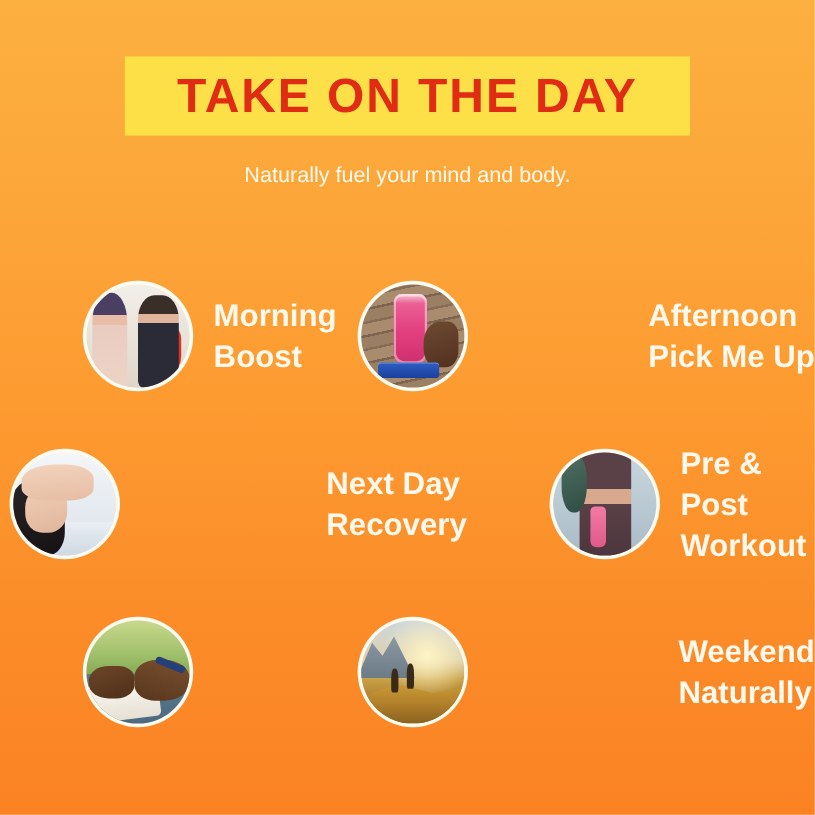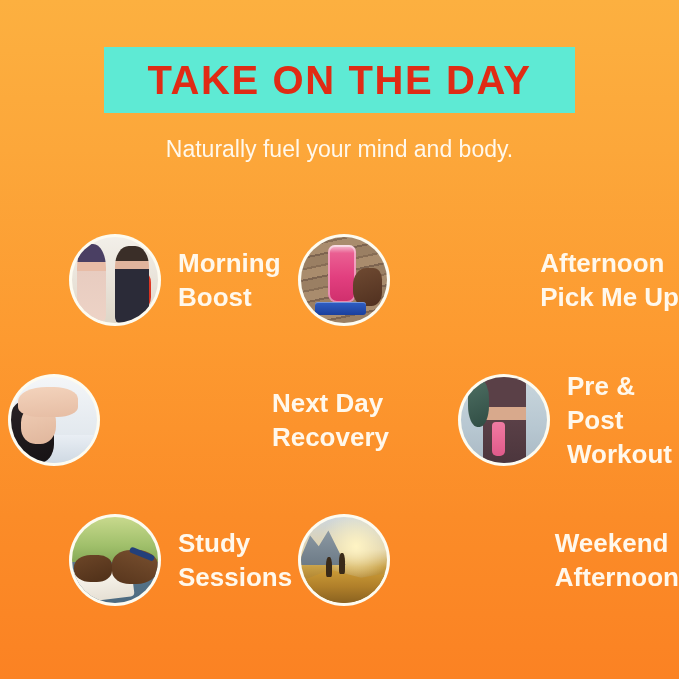--- a/index.html
+++ b/index.html
@@ -21,21 +21,21 @@
     box-sizing: border-box;
   }
 
   
   .banner {
     position: absolute;
     left: 104px;
     top: 47px;
     width: 471px;
     height: 66px;
-    background: #5eead4;
+    background: #fde047;
     display: flex;
     align-items: center;
     justify-content: center;
   }
   .banner-title {
     color: #e02b15;
     font-size: 40px;
     font-weight: bold;
     letter-spacing: 1.6px;
     line-height: 1;
@@ -44,21 +44,21 @@
   }
 
   
   .subtitle {
     position: absolute;
     left: 0;
     top: 136px;
     width: 679px;
     text-align: center;
     color: #fff8ec;
-    font-size: 23px;
+    font-size: 18px;
     font-weight: normal;
     line-height: 1.2;
     white-space: nowrap;
   }
 
   
   .grid {
     position: absolute;
     left: 0;
     top: 210px;
@@ -397,33 +397,31 @@
 
       <div class="tile col-left">
         <div class="tile-photo">
           <div class="photo-inner ph-study">
             <span class="study-page"></span>
             <span class="study-hand-a"></span>
             <span class="study-hand-b"></span>
             <span class="study-pen"></span>
           </div>
         </div>
-        <div class="tile-label">Study
-Sessions</div>
       </div>
 
       <div class="tile col-right">
         <div class="tile-photo">
           <div class="photo-inner ph-weekend">
             <span class="wk-peak"></span>
             <span class="wk-ridge"></span>
             <span class="wk-hiker-a"></span>
             <span class="wk-hiker-b"></span>
           </div>
         </div>
         <div class="tile-label">Weekend
-Afternoon</div>
+Naturally</div>
       </div>
 
     </div>
 
   </div>
 </div>
 
 </body></html>

